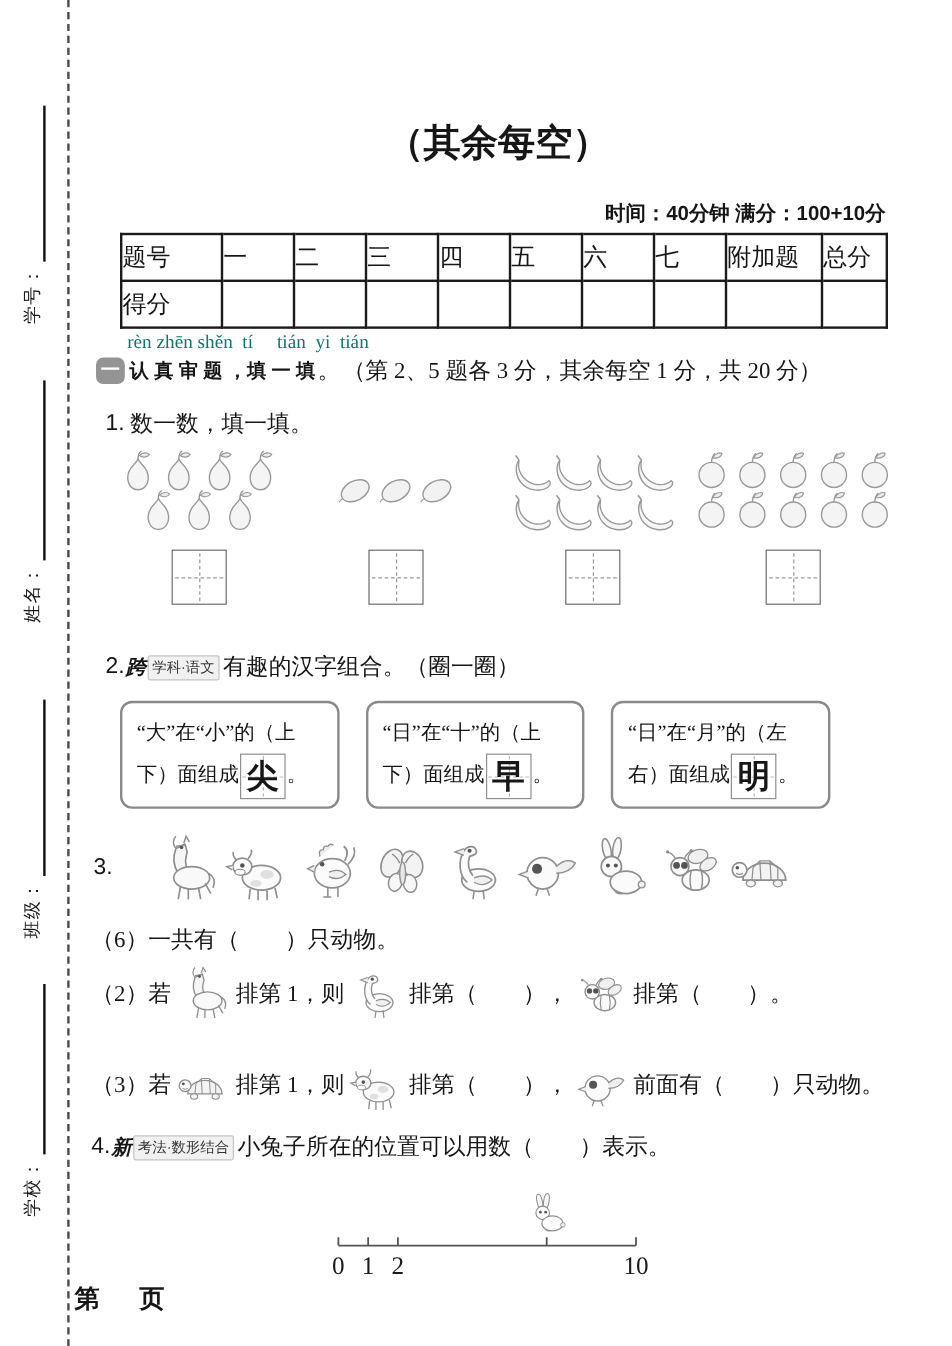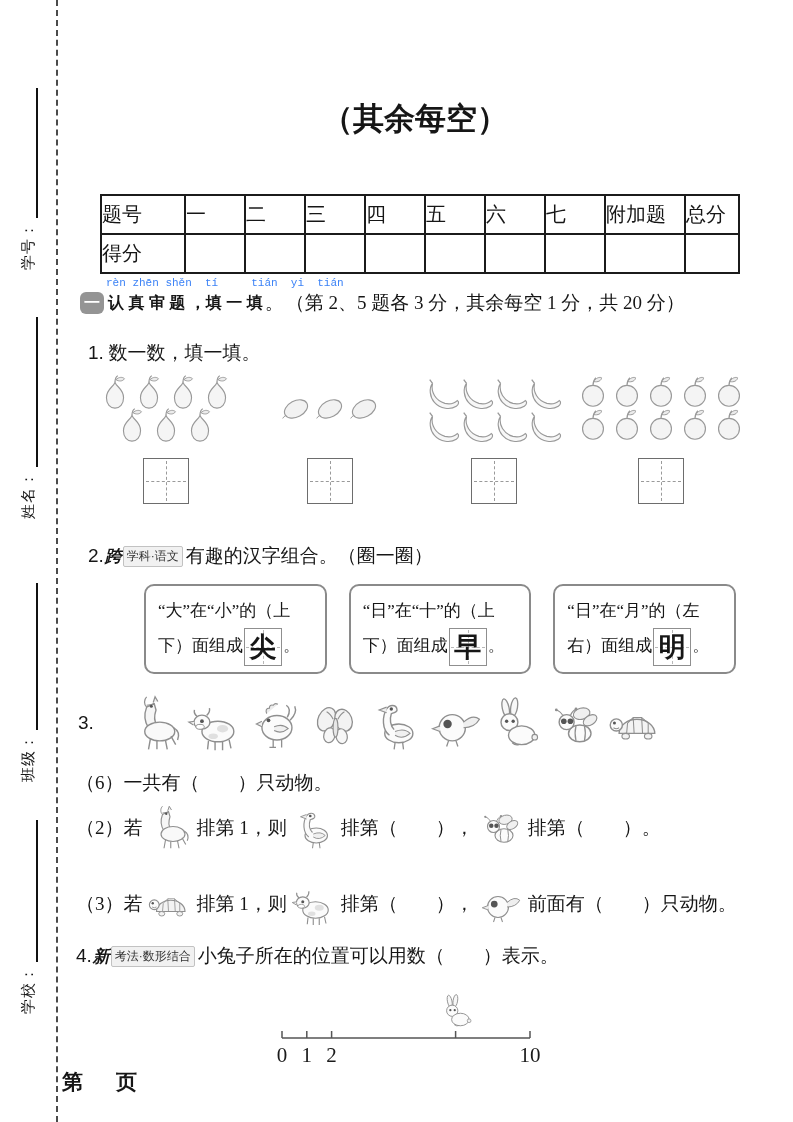--- a/index.html
+++ b/index.html
@@ -16,21 +16,21 @@
   .title{position:absolute;top:26px;left:0;width:100%;text-align:center;
          font-family:"Liberation Sans","DejaVu Sans",sans-serif;font-weight:bold;font-size:40px;letter-spacing:1px;}
   .subtitle{position:absolute;top:98px;left:0;width:100%;text-align:center;
          font-family:"Liberation Sans","DejaVu Sans",sans-serif;font-weight:bold;font-size:31px;}
   .meta{position:absolute;top:166px;right:30px;font-family:"Liberation Sans","DejaVu Sans",sans-serif;
         font-weight:bold;font-size:17px;}
   table.score{position:absolute;top:194px;left:38px;border-collapse:collapse;table-layout:fixed;}
   table.score td{border:2px solid #1b1b1b;height:37px;text-align:left;font-size:20px;padding:0;}
   
   .sec-header{position:absolute;top:277px;left:18px;width:670px;}
-  .pinyin{font-family:Liberation Mono, monospace;font-size:11px;color:#3b82f6;
+  .pinyin{font-family:Liberation Serif, serif;font-size:16px;color:#0f766e;
           margin-left:26px;white-space:pre;}
   .sec-line{display:flex;align-items:center;margin-top:1px;}
   .sec-badge{display:inline-flex;width:24px;height:22px;background:#949494;border-radius:6px;
              align-items:center;justify-content:center;margin-right:4px;flex:0 0 auto;}
   .sec-badge-bar{color:#fff;font-weight:bold;font-size:16px;line-height:22px;
                  font-family:"Liberation Sans","DejaVu Sans",sans-serif;}
   .sec-title{font-family:"Liberation Sans","DejaVu Sans",sans-serif;font-weight:bold;font-size:16px;}
   .sec-note{font-size:19px;margin-left:2px;white-space:nowrap;}
   
   .qnum{font-family:"Liberation Sans","DejaVu Sans",sans-serif;font-size:19px;}
@@ -45,21 +45,21 @@
   .q1-groups{position:absolute;top:366px;left:22px;width:662px;display:flex;}
   .fruit-col{flex:1;display:flex;flex-direction:column;align-items:center;}
   .fruit-area{height:84px;display:flex;flex-direction:column;justify-content:center;}
   .fruit-row{display:flex;justify-content:center;}
   .fruit-row + .fruit-row{margin-top:-5px;}
   .fruit-svg{width:38px;height:38px;margin:0 -2px;}
   .count-box{position:relative;width:44px;height:44px;border:1.5px solid #6d6d6d;margin-top:8px;background:#fff;}
   .count-box::before{content:"";position:absolute;left:2px;right:2px;top:50%;border-top:1.5px dashed #9a9a9a;}
   .count-box::after{content:"";position:absolute;top:2px;bottom:2px;left:50%;border-left:1.5px dashed #9a9a9a;}
   
-  .q2-boxes{position:absolute;top:584px;left:38px;width:592px;display:flex;gap:22px;margin-left:44px;}
+  .q2-boxes{position:absolute;top:584px;left:38px;width:592px;display:flex;gap:22px;}
   .hanzi-box{flex:1;border:2px solid #8a8a8a;border-radius:10px;padding:8px 10px 6px 12px;
              font-size:17px;line-height:34px;white-space:nowrap;background:#fff;}
   .ans-box{position:relative;display:inline-flex;width:36px;height:36px;border:1px solid #8f8f8f;
            align-items:center;justify-content:center;vertical-align:middle;margin:0 1px;background:#fff;}
   .ans-box::before{content:"";position:absolute;left:1px;right:1px;top:50%;border-top:1px dashed #b8b8b8;}
   .ans-box::after{content:"";position:absolute;top:1px;bottom:1px;left:50%;border-left:1px dashed #b8b8b8;}
   .ans-char{position:relative;z-index:1;font-weight:bold;font-size:27px;}
   
   .animal-row{position:absolute;top:692px;left:64px;display:flex;align-items:flex-end;}
   .animal-cell{width:60px;height:64px;display:inline-block;}
@@ -197,20 +197,21 @@
     <div class="side-line" style="height:147px"></div>
     <div class="side-label">班级：</div>
   </div>
   <div class="side-unit" style="top:820px">
     <div class="side-line" style="height:142px"></div>
     <div class="side-label">学校：</div>
   </div>
 
   <div class="content">
     <div class="subtitle">（其余每空）</div>
+    <div class="meta">时间：40分钟  满分：100+10分</div>
 
     <table class="score">
       <colgroup>
         <col style="width:84px">
           <col style="width:60px">
           <col style="width:60px">
           <col style="width:60px">
         <col style="width:60px">
           <col style="width:60px">
           <col style="width:60px">

